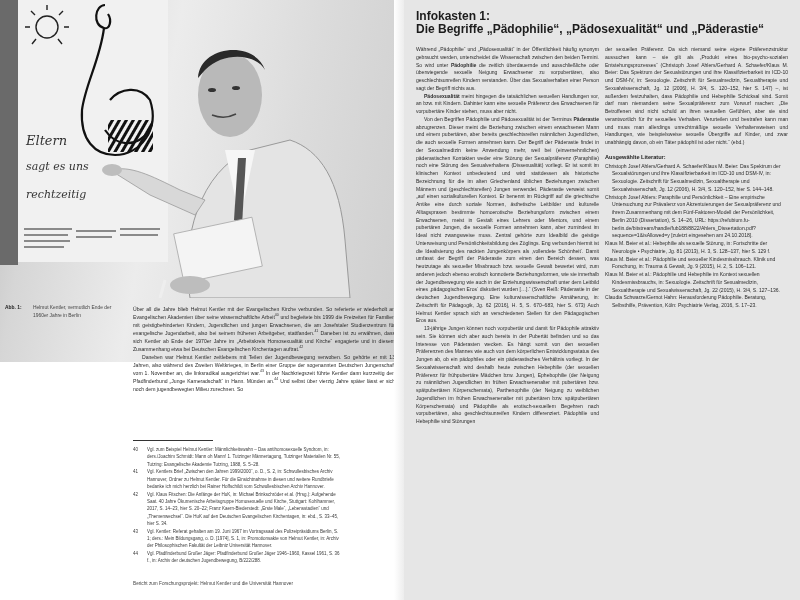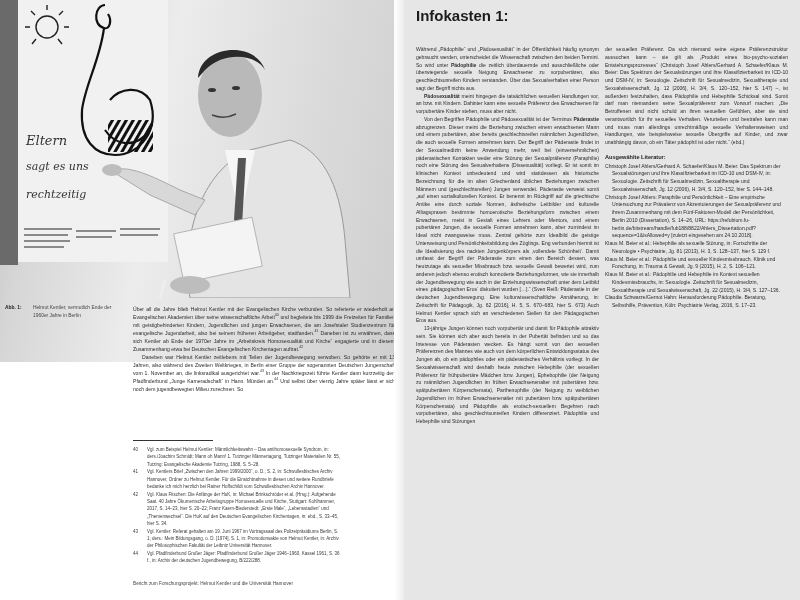--- a/index.html
+++ b/index.html
@@ -28,21 +28,21 @@
 
   .fn-rule { position: absolute; left: 133px; top: 440px; width: 80px; height: 1px; background: #333; }
   .footnotes { position: absolute; left: 133px; top: 446px; width: 210px; font-size: 4.5px; line-height: 7.3px; color: #3a3a3a; }
   .fn { display: flex; margin-bottom: 0.5px; }
   .fn .num { width: 14px; flex: none; }
   .fn .txt { flex: 1; }
 
   .running-footer { position: absolute; left: 133px; top: 581px; font-size: 4.7px; color: #444; }
 
   
-  .info-heading { position: absolute; left: 416px; top: 10px; font-weight: bold; font-size: 15px; line-height: 12.5px; color: #1c1c1c; }
+  .info-heading { position: absolute; left: 416px; top: 10px; font-weight: bold; font-size: 12px; line-height: 12.5px; color: #1c1c1c; }
   .col { position: absolute; top: 46px; width: 183px; font-size: 5.05px; line-height: 7.75px; text-align: justify; color: #2c2c2c; }
   .col-1 { left: 416px; }
   .col-2 { left: 605px; }
   .col p { text-indent: 8px; }
   .col p.first { text-indent: 0; }
   .lit-heading { font-weight: bold; font-size: 5.6px; margin-top: 7px; margin-bottom: 1px; color: #1e1e1e; }
   .lit-item { padding-left: 7px; text-indent: -7px; text-align: left; }
 </style>
 </head>
 <body>
@@ -140,20 +140,21 @@
 
   <div class="running-footer">Bericht zum Forschungsprojekt: Helmut Kentler und die Universität Hannover</div>
 </div>
 
 <div class="gutter"></div>
 
 <div class="page-right"></div>
 
 <div class="info-heading">
   <div>Infokasten 1:</div>
+  <div>Die Begriffe „Pädophilie“, „Pädosexualität“ und „Päderastie“</div>
 </div>
 
 <div class="col col-1" id="col1">
     <p class="first"><span>Während „Pädophilie“ und „Pädosexualität“ in der Öffentlichkeit häufig synonym gebraucht werden, unterscheidet die Wissenschaft zwischen den beiden Termini. So wird unter </span><b>Pädophilie</b><span> die zeitlich überdauernde und ausschließliche oder überwiegende sexuelle Neigung Erwachsener zu vorpubertären, also geschlechtsunreifen Kindern verstanden. Über das Sexualverhalten einer Person sagt der Begriff nichts aus.</span></p>
     <p><b>Pädosexualität</b><span> meint hingegen die tatsächlichen sexuellen Handlungen vor, an bzw. mit Kindern. Dahinter kann eine sexuelle Präferenz des Erwachsenen für vorpubertäre Kinder stehen, muss aber nicht.</span></p>
     <p><span>Von den Begriffen Pädophilie und Pädosexualität ist der Terminus </span><b>Päderastie</b><span> abzugrenzen. Dieser meint die Beziehung zwischen einem erwachsenen Mann und einem pubertären, aber bereits geschlechtsreifen männlichen Jugendlichen, die auch sexuelle Formen annehmen kann. Der Begriff der Päderastie findet in der Sexualmedizin keine Anwendung mehr, weil bei (einvernehmlichen) päderastischen Kontakten weder eine Störung der Sexualpräferenz (Paraphilie) noch eine Störung des Sexualverhaltens (Dissexualität) vorliegt. Er ist somit im klinischen Kontext unbedeutend und wird stattdessen als historische Bezeichnung für die im alten Griechenland üblichen Beziehungen zwischen Männern und (geschlechtsreifen) Jungen verwendet. Päderastie verweist somit „auf einen sozialkulturellen Kontext. Er benennt im Rückgriff auf die griechische Antike eine durch soziale Normen, ästhetische Leitbilder und kulturelle Alltagspraxen bestimmte homoerotische Beziehungsform zwischen einem Erwachsenen, meist in Gestalt eines Lehrers oder Mentors, und einem pubertären Jungen, die sexuelle Formen annehmen kann, aber zumindest im Ideal nicht zwangsweise muss. Zentral gehörte zum Idealbild die geistige Unterweisung und Persönlichkeitsbildung des Zöglings. Eng verbunden hiermit ist die Idealisierung des nackten Jungenkörpers als ‚vollendete Schönheit‘. Damit umfasst der Begriff der Päderastie zum einen den Bereich dessen, was heutzutage als sexueller Missbrauch bzw. sexuelle Gewalt bewertet wird, zum anderen jedoch ebenso erotisch konnotierte Beziehungsformen, wie sie innerhalb der Jugendbewegung wie auch in der Erziehungswissenschaft unter dem Leitbild eines ‚pädagogischen Eros‘ diskutiert wurden […].“ (Sven Reiß: Päderastie in der deutschen Jugendbewegung. Eine kulturwissenschaftliche Annäherung, in: Zeitschrift für Pädagogik, Jg. 62 [2016], H. 5, S. 670–683, hier S. 673) Auch Helmut Kentler sprach sich an verschiedenen Stellen für den Pädagogischen Eros aus.</span></p>
     <p><span>13-jährige Jungen können noch vorpubertär und damit für Pädophile attraktiv sein. Sie können sich aber auch bereits in der Pubertät befinden und so das Interesse von Päderasten wecken. Es hängt somit von den sexuellen Präferenzen des Mannes wie auch von dem körperlichen Entwicklungsstatus des Jungen ab, ob ein pädophiles oder ein päderastisches Verhältnis vorliegt. In der Sexualwissenschaft wird deshalb heute zwischen Hebephilie (der sexuellen Präferenz für frühpubertäre Mädchen bzw. Jungen), Ephebophilie (der Neigung zu männlichen Jugendlichen im frühen Erwachsenenalter mit pubertären bzw. spätpubertären Körperschemata), Parthenophilie (der Neigung zu weiblichen Jugendlichen im frühen Erwachsenenalter mit pubertären bzw. spätpubertären Körperschemata) und Pädophilie als erotisch-sexuellem Begehren nach vorpubertären, also geschlechtsunreifen Kindern differenziert. Pädophilie und Hebephilie sind Störungen</span></p>
   </div>
 
 <div class="col col-2">

